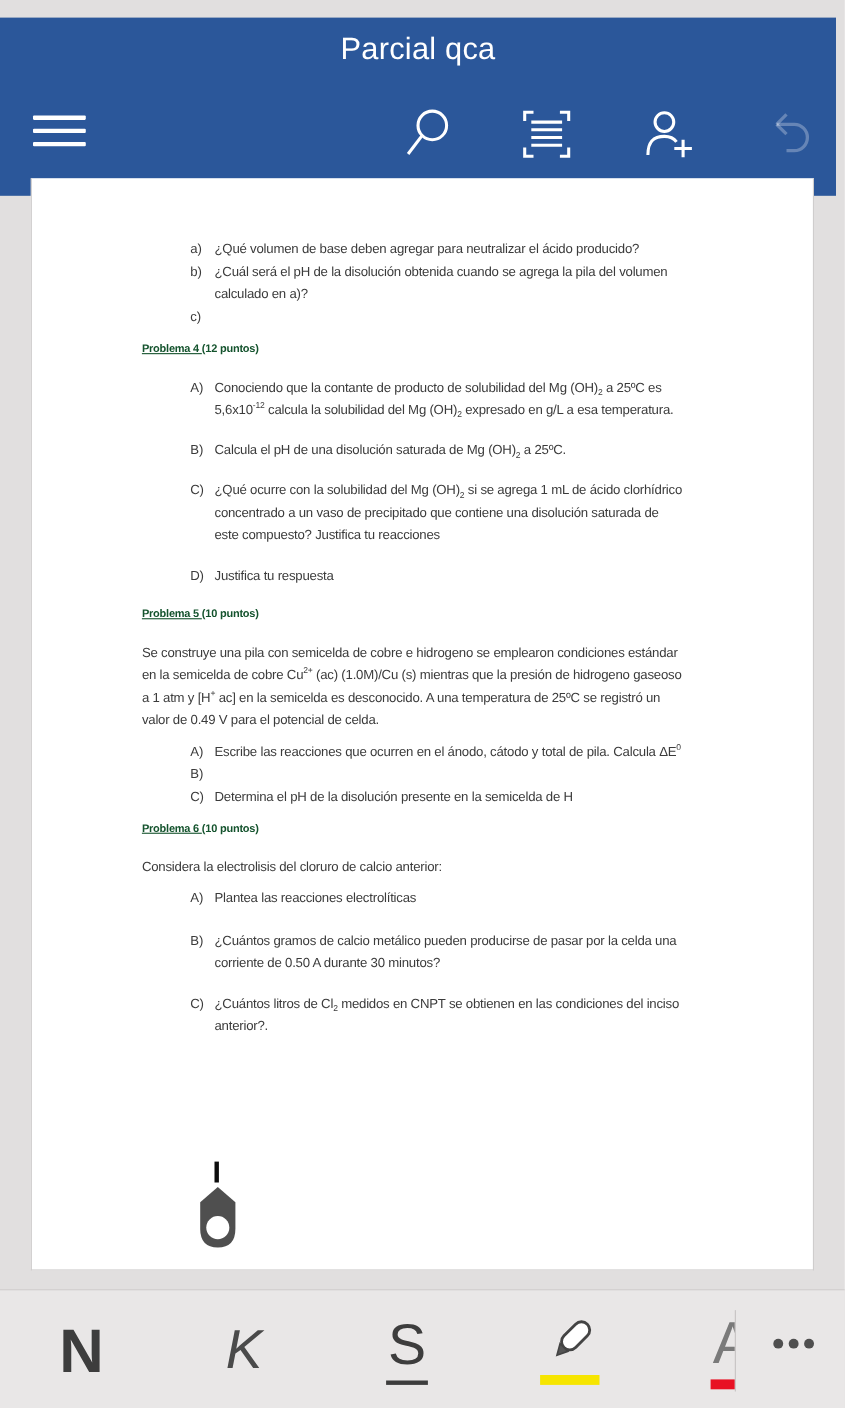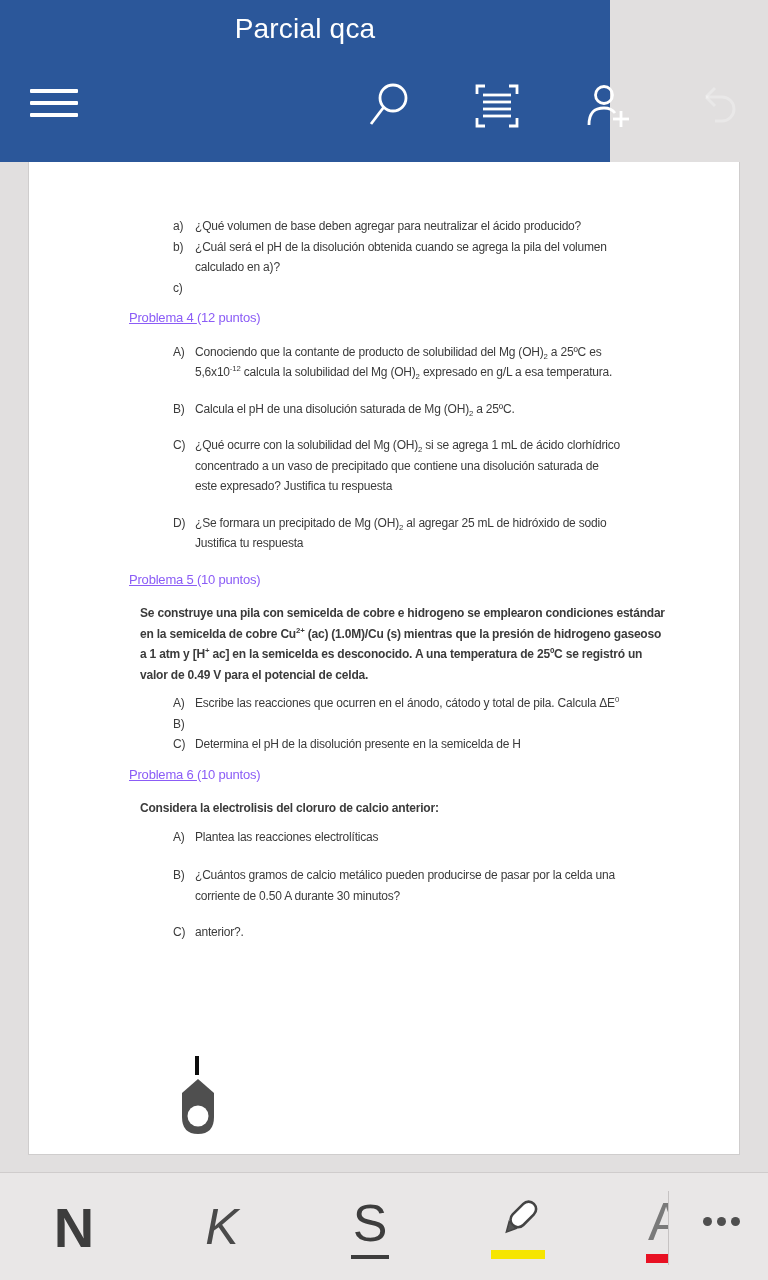--- a/index.html
+++ b/index.html
@@ -1,38 +1,38 @@
 <!DOCTYPE html>
 <html><head>
 <meta charset="utf-8">
 <style>
   * { box-sizing: border-box; }
   html,body { margin:0; padding:0; width:768px; height:1280px; }
   body { position:relative; background:#e1dfdf; overflow:hidden;
          font-family:"Liberation Sans", sans-serif; }
 
   
-  .header { position:absolute; left:0; top:0; width:610px; height:162px; background:#2b579a; }
+  .header { position:absolute; left:0; top:16px; width:760px; height:162px; background:#2b579a; }
   .header-title { position:absolute; top:13px; left:0; width:100%; text-align:center;
                   color:#ffffff; font-size:28px; font-weight:400; letter-spacing:0.2px; }
   .menu-btn { position:absolute; left:30px; top:89px; width:48px; height:28px; cursor:pointer; }
   .menu-bar { width:48px; height:3.5px; background:#ffffff; border-radius:1px; margin-bottom:8.5px; }
   .hicon { position:absolute; top:80px; width:52px; height:52px; }
   .hicon svg { width:52px; height:52px; }
   .ic-search { left:364px; } .ic-reflow { left:471px; } .ic-share { left:581px; } .ic-undo { left:689px; }
 
   
   .page { position:absolute; left:28px; top:162px; width:712px; height:993px;
           background:#ffffff; border:1px solid #cfcdcd; border-top:none; }
   .content { position:absolute; left:100px; top:54px; width:560px;
              color:#3b3b3b; font-size:12px; line-height:20.5px; letter-spacing:-0.2px; }
   sub,sup { font-size:0.65em; line-height:0; }
-  .doc-heading { font-weight:400; color:#8b5cf6; font-size:13px; margin:10px 0 13px 0; }
+  .doc-heading { font-weight:700; color:#14532d; font-size:10px; margin:10px 0 13px 0; }
   .hd-u { text-decoration:underline; }
-  .doc-para { margin:0 0 8px 11px;font-weight:bold; }
+  .doc-para { margin:0 0 8px 0; }
   .doc-list { margin:0; }
   .doc-item { position:relative; padding-left:66px; min-height:20.5px; }
   .doc-label { position:absolute; left:44px; top:0; }
   .doc-list.spaced .doc-item { margin-bottom:16px; }
   .doc-item.gap2 { margin-top:18px; }
 
   
   .caret { position:absolute; left:166px; top:894px; width:4px; height:19px; background:#0d0d0d; }
   .cursor-handle { position:absolute; left:152px; top:916px; width:34px; height:57px; cursor:grab; }
 
@@ -105,43 +105,43 @@
   <div class="content">
       <div class="doc-list">
         <div class="doc-item"><span class="doc-label">a)</span><span class="doc-text"><div class="doc-line">¿Qué volumen de base deben agregar para neutralizar el ácido producido?</div></span></div>
         <div class="doc-item"><span class="doc-label">b)</span><span class="doc-text"><div class="doc-line">¿Cuál será el pH de la disolución obtenida cuando se agrega la pila del volumen</div><div class="doc-line">calculado en a)?</div></span></div>
         <div class="doc-item"><span class="doc-label">c)</span><span class="doc-text"><div class="doc-line">&nbsp;</div></span></div>
       </div>
       <div class="doc-heading"><span class="hd-u">Problema 4 </span><span>(12 puntos)</span></div>
       <div class="doc-list spaced">
         <div class="doc-item"><span class="doc-label">A)</span><span class="doc-text"><div class="doc-line">Conociendo que la contante de producto de solubilidad del Mg (OH)<sub>2</sub> a 25ºC es</div><div class="doc-line">5,6x10<sup>-12</sup> calcula la solubilidad del Mg (OH)<sub>2</sub> expresado en g/L a esa temperatura.</div></span></div>
         <div class="doc-item"><span class="doc-label">B)</span><span class="doc-text"><div class="doc-line">Calcula el pH de una disolución saturada de Mg (OH)<sub>2</sub> a 25ºC.</div></span></div>
-        <div class="doc-item"><span class="doc-label">C)</span><span class="doc-text"><div class="doc-line">¿Qué ocurre con la solubilidad del Mg (OH)<sub>2</sub> si se agrega 1 mL de ácido clorhídrico</div><div class="doc-line">concentrado a un vaso de precipitado que contiene una disolución saturada de</div><div class="doc-line">este expresado? Justifica tu respuesta</div></span></div>
-        <div class="doc-item"><span class="doc-label">D)</span><span class="doc-text"><div class="doc-line">¿Se formara un precipitado de Mg (OH)<sub>2</sub> al agregar 25 mL de hidróxido de sodio</div><div class="doc-line">Justifica tu respuesta</div></span></div>
+        <div class="doc-item"><span class="doc-label">C)</span><span class="doc-text"><div class="doc-line">¿Qué ocurre con la solubilidad del Mg (OH)<sub>2</sub> si se agrega 1 mL de ácido clorhídrico</div><div class="doc-line">concentrado a un vaso de precipitado que contiene una disolución saturada de</div><div class="doc-line">este compuesto? Justifica tu reacciones</div></span></div>
+        <div class="doc-item"><span class="doc-label">D)</span><span class="doc-text"><div class="doc-line">Justifica tu respuesta</div></span></div>
       </div>
       <div class="doc-heading"><span class="hd-u">Problema 5 </span><span>(10 puntos)</span></div>
       <div class="doc-para">
         <div class="doc-line">Se construye una pila con semicelda de cobre e hidrogeno se emplearon condiciones estándar</div>
         <div class="doc-line">en la semicelda de cobre Cu<sup>2+</sup> (ac) (1.0M)/Cu (s) mientras que la presión de hidrogeno gaseoso</div>
         <div class="doc-line">a 1 atm y [H<sup>+</sup> ac] en la semicelda es desconocido. A una temperatura de 25ºC se registró un</div>
         <div class="doc-line">valor de 0.49 V para el potencial de celda.</div>
       </div>
       <div class="doc-list">
         <div class="doc-item"><span class="doc-label">A)</span><span class="doc-text"><div class="doc-line">Escribe las reacciones que ocurren en el ánodo, cátodo y total de pila. Calcula ΔE<sup>0</sup></div></span></div>
         <div class="doc-item"><span class="doc-label">B)</span></div>
         <div class="doc-item"><span class="doc-label">C)</span><span class="doc-text"><div class="doc-line">Determina el pH de la disolución presente en la semicelda de H</div></span></div>
       </div>
       <div class="doc-heading"><span class="hd-u">Problema 6 </span><span>(10 puntos)</span></div>
       <div class="doc-para">
         <div class="doc-line">Considera la electrolisis del cloruro de calcio anterior:</div>
       </div>
       <div class="doc-list spaced">
         <div class="doc-item"><span class="doc-label">A)</span><span class="doc-text"><div class="doc-line">Plantea las reacciones electrolíticas</div></span></div>
         <div class="doc-item gap2"><span class="doc-label">B)</span><span class="doc-text"><div class="doc-line">¿Cuántos gramos de calcio metálico pueden producirse de pasar por la celda una</div><div class="doc-line">corriente de 0.50 A durante 30 minutos?</div></span></div>
-        <div class="doc-item"><span class="doc-label">C)</span><span class="doc-text"><div class="doc-line">anterior?.</div></span></div>
+        <div class="doc-item"><span class="doc-label">C)</span><span class="doc-text"><div class="doc-line">¿Cuántos litros de Cl<sub>2</sub> medidos en CNPT se obtienen en las condiciones del inciso</div><div class="doc-line">anterior?.</div></span></div>
       </div>
     </div>
   <div class="caret"></div>
   <div class="cursor-handle">
     <svg viewBox="0 0 34 57">
       <path d="M17 1 L33 15 L33 39 Q33 56 17 56 Q1 56 1 39 L1 15 Z" fill="#4f4f4f"></path>
       <circle cx="17" cy="38" r="10.5" fill="#ffffff"></circle>
     </svg>
   </div>
 </div>

